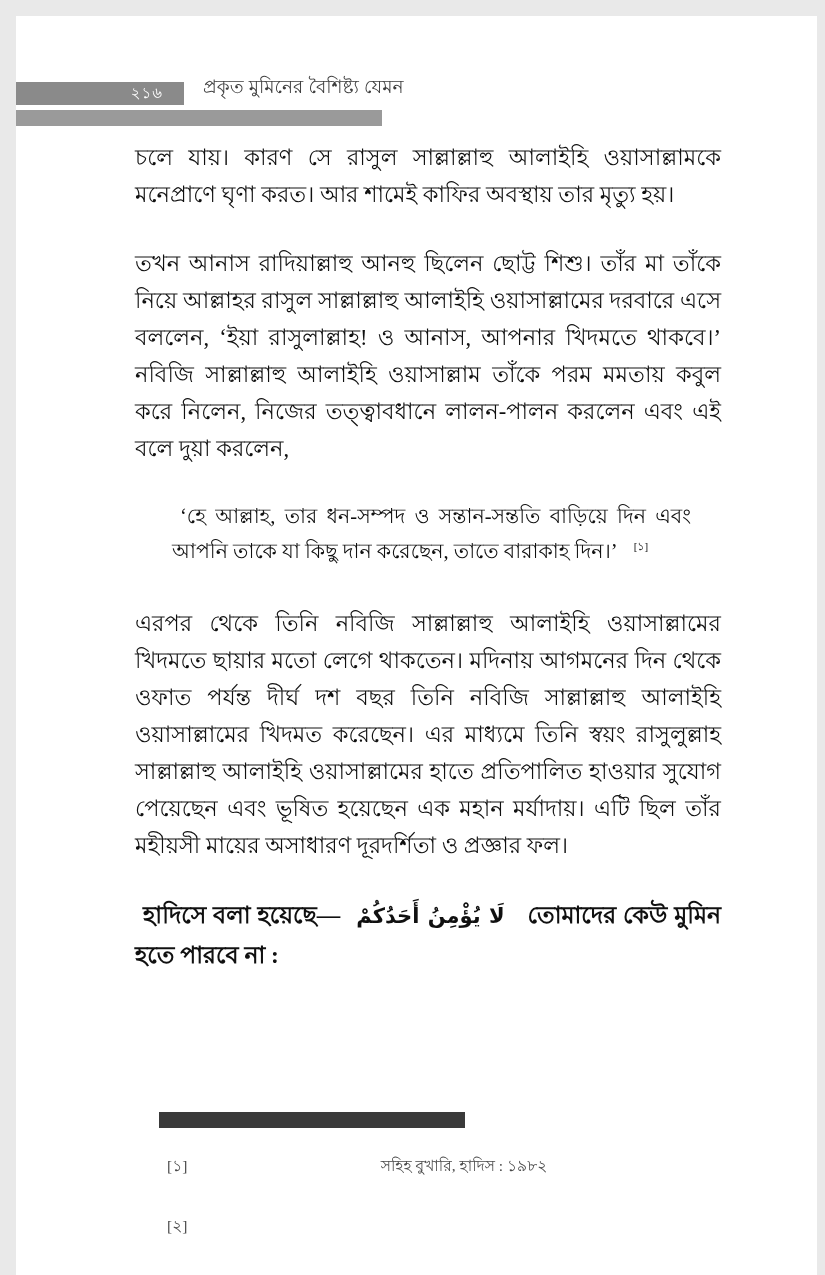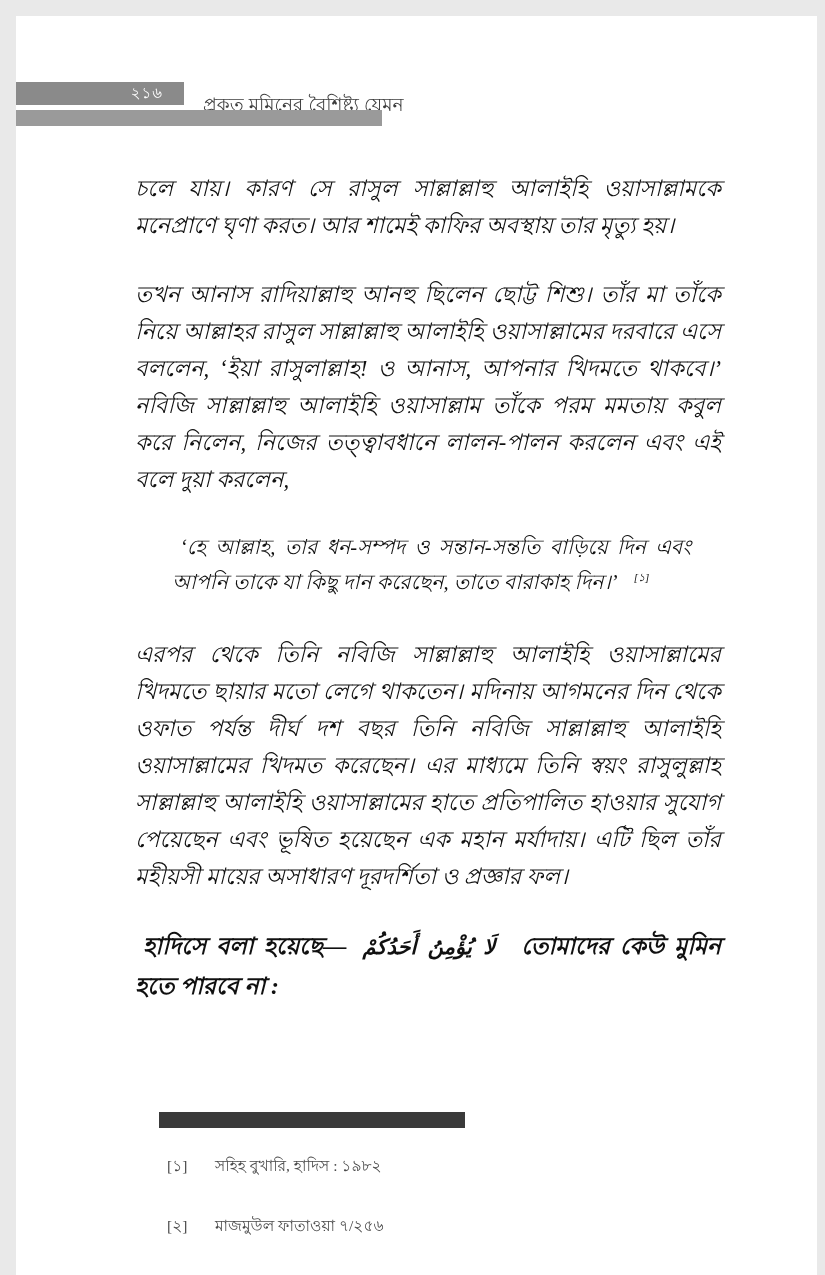--- a/index.html
+++ b/index.html
@@ -28,46 +28,45 @@
     align-items: center;
     justify-content: flex-end;
     padding-right: 13px;
     font-size: 15px;
     letter-spacing: 1px;
     font-family: "Liberation Sans", "DejaVu Sans", sans-serif;
   }
   .header-title {
     position: absolute;
     left: 179px;
-    top: 67px;
+    top: 49px;
     font-size: 18.5px;
     color: #3d3d3d;
     white-space: nowrap;
     font-family: "Liberation Sans", "DejaVu Sans", sans-serif;
   }
   .header-rule {
     position: absolute;
     left: 0;
     top: 94px;
     width: 366px;
     height: 2px;
     background: #9a9a9a;
   }
 
   
   .content {
     position: absolute;
     left: 103px;
-    top: 138px;
+    top: 107px;
     width: 618px;
     font-size: 22.5px;
     line-height: 37px;
     text-align: justify;
     color: #101010;
-    font-style: italic;
   }
   .para { margin-bottom: 16px; }
   .quote-block {
     margin: 4px 30px 20px 37px;
     font-size: 20.5px;
     line-height: 35px;
   }
   .section-heading {
     font-weight: bold;
     font-size: 23.5px;
@@ -103,21 +102,21 @@
     background: #3a3a3a;
     margin-bottom: 8px;
   }
   .fn-row {
     display: flex;
     padding-left: 32px;
   }
   .fn-num {
     flex: 0 0 48px;
   }
-  .fn-text { flex: 1; }
+  .fn-text { flex: 1; text-align: center; }
 </style>
 </head>
 <body>
 
 <div class="page">
 
   <div class="header-bar">
     <span>২১৬</span>
   </div>
   <div class="header-title">প্রকৃত মুমিনের বৈশিষ্ট্য যেমন</div>
@@ -142,17 +141,16 @@
   </div>
 
   <div class="footnotes">
     <div class="fn-rule"></div>
     <div class="fn-row">
       <span class="fn-num">[১]</span>
       <span class="fn-text">সহিহ বুখারি, হাদিস : ১৯৮২</span>
     </div>
     <div class="fn-row">
       <span class="fn-num">[২]</span>
-      <span class="fn-text">মাজমুউল ফাতাওয়া ৭/২৫৬</span>
     </div>
   </div>
 
 </div>
 
 </body></html>

